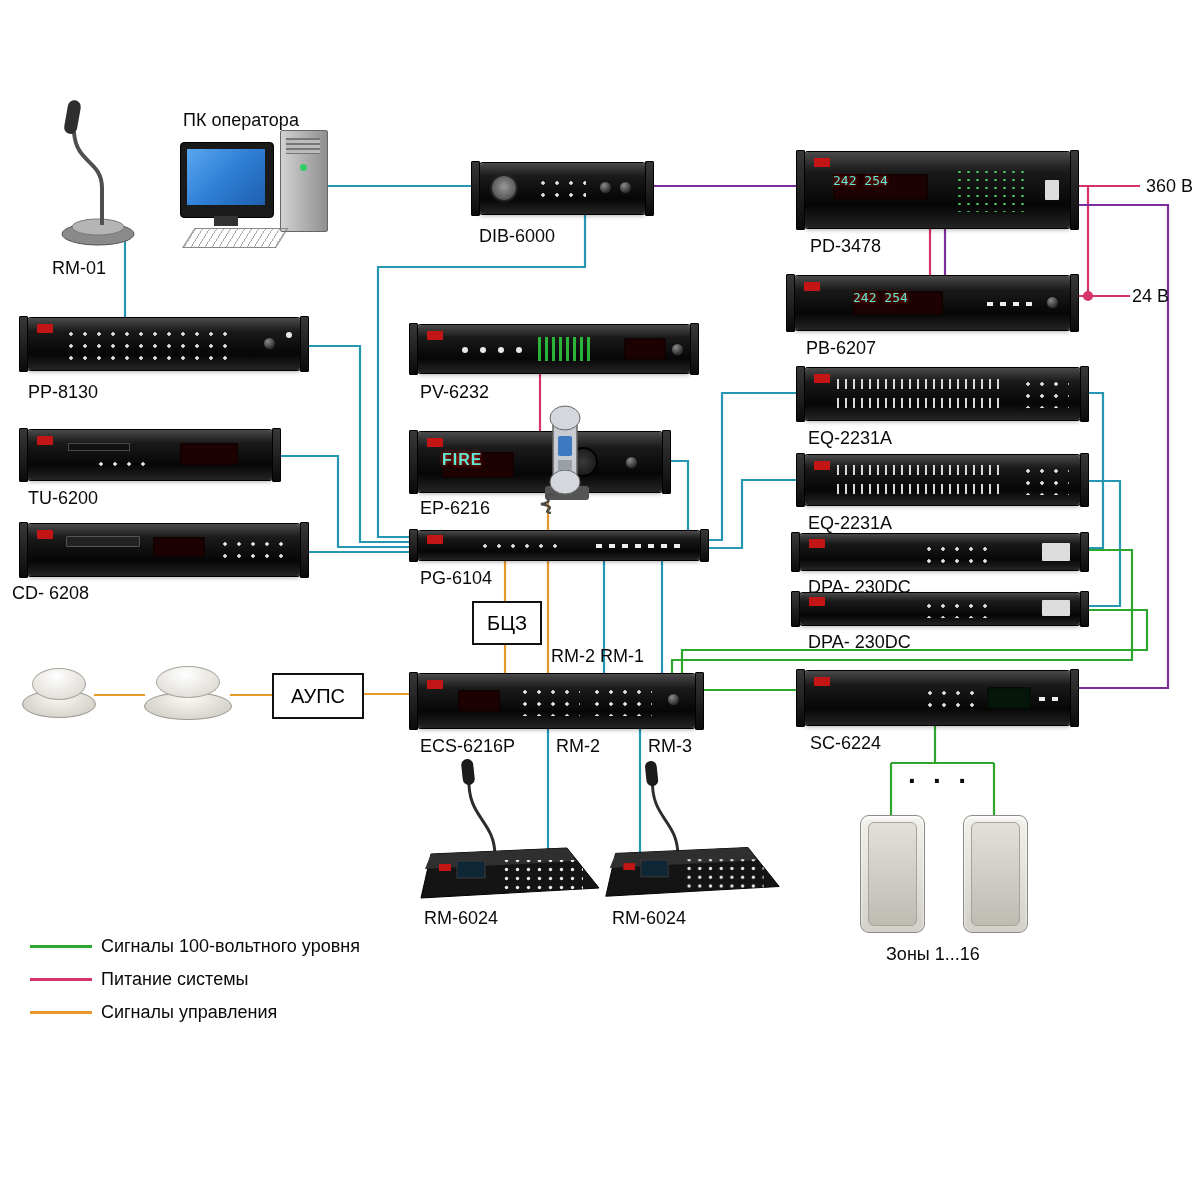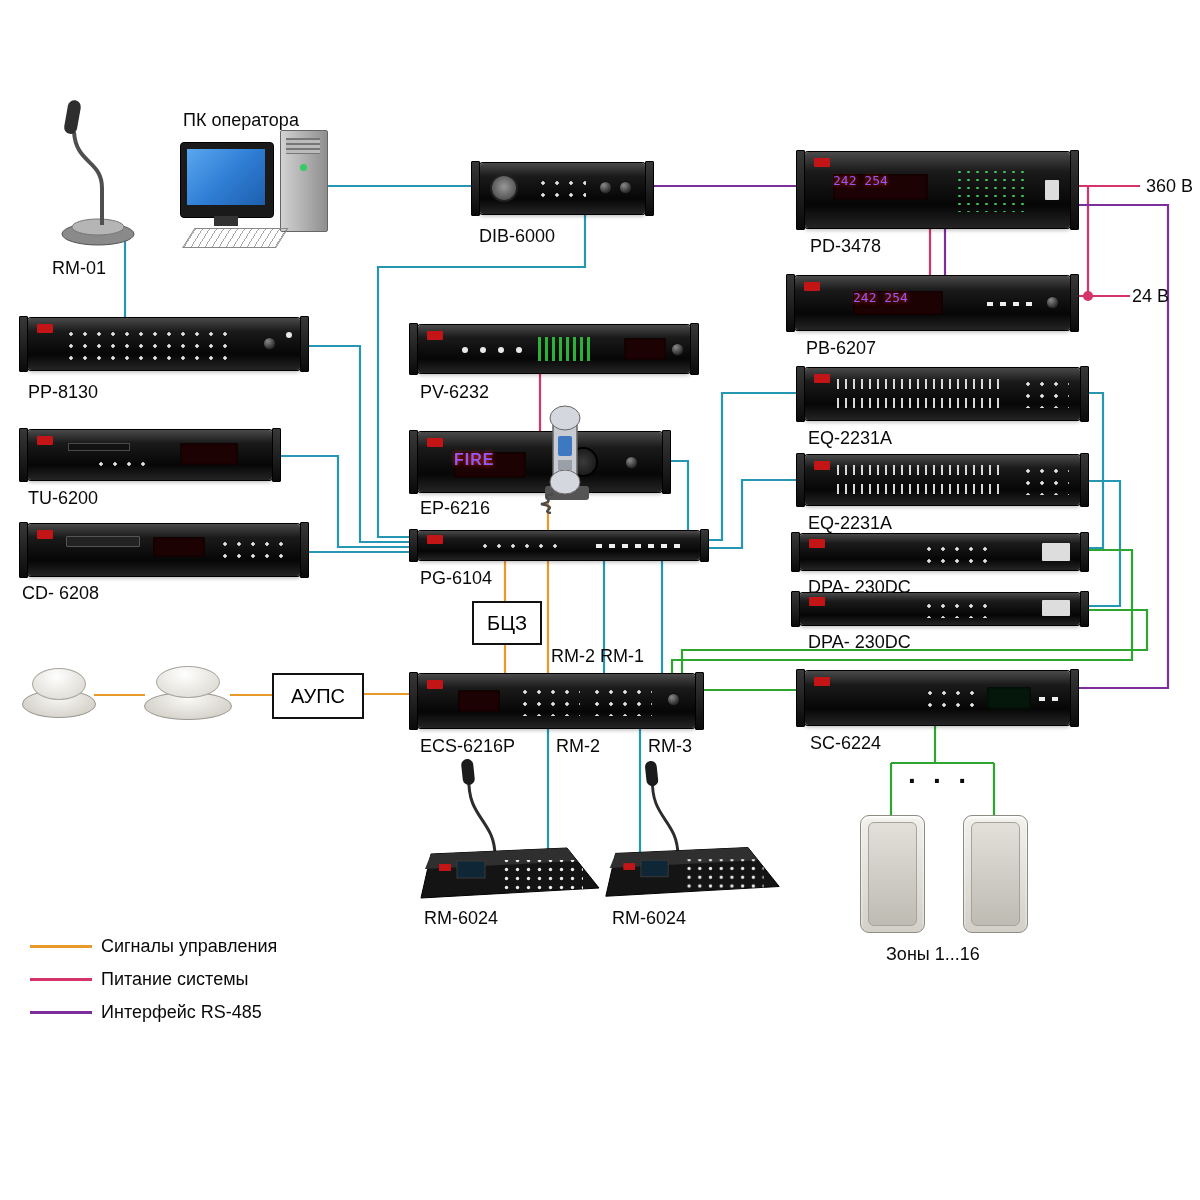--- a/index.html
+++ b/index.html
@@ -21,21 +21,21 @@
   .dev{position:absolute;z-index:2;border-radius:3px;
        background:linear-gradient(180deg,#4a4a4a 0,#1a1a1a 26%,#060606 70%,#242424 100%);
        box-shadow:0 0 0 1px #000,0 2px 4px rgba(0,0,0,.3);}
   .dev::before,.dev::after{content:"";position:absolute;top:-2px;bottom:-2px;width:7px;
        background:linear-gradient(#383838,#0a0a0a);border:1px solid #000;border-radius:1px;}
   .dev::before{left:-9px;}.dev::after{right:-9px;}
   .dev i{position:absolute;display:block;font-style:normal;}
   .chip{left:9px;top:6px;width:16px;height:9px;background:#c31515;border-radius:1px;}
   .grid{background-image:radial-gradient(circle,#e3e3e3 1.5px,rgba(0,0,0,0) 1.9px);background-size:14px 12px;}
   .ticks{background-image:repeating-linear-gradient(90deg,#d9d9d9 0 2px,rgba(0,0,0,0) 2px 8px);}
-  .seg{background:#1c0202;border-radius:2px;color:#8b5cf6;
+  .seg{background:#1c0202;border-radius:2px;color:#5eead4;
        font-family:"DejaVu Sans Mono","Liberation Mono",monospace;font-size:13px;line-height:1;
        display:flex;align-items:center;justify-content:center;
        text-shadow:0 0 4px rgba(255,40,20,.9);box-shadow:inset 0 0 3px #000;}
   .seg.green-scr{background:#04170a;color:#35e06a;text-shadow:0 0 4px rgba(40,220,90,.8);}
   .seg.fire{font-weight:bold;font-size:16px;letter-spacing:1px;font-family:"Liberation Sans",sans-serif;}
   .knob{width:11px;height:11px;border-radius:50%;
         background:radial-gradient(circle at 35% 30%,#8a8a8a,#2d2d2d 70%);box-shadow:0 0 0 1px #111;}
   .dot-w{width:6px;height:6px;border-radius:50%;background:#e8e8e8;}
   .dashes{background-image:repeating-linear-gradient(90deg,#eee 0 6px,rgba(0,0,0,0) 6px 13px);}
   .ledgrid{background-image:radial-gradient(circle,#44e06a 1px,rgba(0,0,0,0) 1.4px);background-size:9px 8px;opacity:.9;}
@@ -191,21 +191,21 @@
 
   <div class="dev" style="left:28px;top:430px;width:244px;height:50px">
     <i class="chip"></i>
     <i class="slot" style="left:40px;top:13px;width:60px;height:6px"></i>
     <i class="grid" style="left:66px;top:28px;width:60px;height:12px"></i>
     <i class="seg" style="left:152px;top:13px;width:58px;height:22px"></i>
   </div>
 
   <div class="dev" style="left:418px;top:432px;width:244px;height:60px">
     <i class="chip"></i>
-    <i class="seg fire" style="left:36px;top:20px;width:72px;height:26px">FIRE</i>
+    <i class="seg fire" style="left:24px;top:20px;width:72px;height:26px">FIRE</i>
     <i class="spk-hole" style="left:152px;top:17px"></i>
     <i class="knob" style="left:208px;top:25px"></i>
   </div>
 
   <svg class="figure phone" style="left:527px;top:402px" width="80" height="112" viewBox="0 0 80 112">
     <rect x="18" y="84" width="44" height="14" rx="3" fill="#555"></rect>
     <rect x="26" y="6" width="24" height="84" rx="11" fill="#c8cbd1" stroke="#666" stroke-width="1.5"></rect>
     <ellipse cx="38" cy="16" rx="15" ry="12" fill="#d4d7dd" stroke="#666"></ellipse>
     <ellipse cx="38" cy="80" rx="15" ry="12" fill="#d4d7dd" stroke="#666"></ellipse>
     <rect x="31" y="34" width="14" height="20" rx="2" fill="#3e78c0"></rect>
@@ -325,42 +325,42 @@
   <div class="lbl" style="left:810px;top:236px">PD-3478</div>
   <div class="lbl" style="left:1146px;top:176px">360 В</div>
   <div class="lbl" style="left:806px;top:338px">PB-6207</div>
   <div class="lbl" style="left:1132px;top:286px">24 В</div>
   <div class="lbl" style="left:28px;top:382px">PP-8130</div>
   <div class="lbl" style="left:420px;top:382px">PV-6232</div>
   <div class="lbl" style="left:28px;top:488px">TU-6200</div>
   <div class="lbl" style="left:420px;top:498px">EP-6216</div>
   <div class="lbl" style="left:808px;top:428px">EQ-2231A</div>
   <div class="lbl" style="left:808px;top:513px">EQ-2231A</div>
-  <div class="lbl" style="left:22px;top:583px">CD- 6208</div>
+  <div class="lbl" style="left:12px;top:583px">CD- 6208</div>
   <div class="lbl" style="left:420px;top:568px">PG-6104</div>
   <div class="lbl" style="left:808px;top:577px">DPA- 230DC</div>
   <div class="lbl" style="left:808px;top:632px">DPA- 230DC</div>
   <div class="lbl" style="left:551px;top:646px">RM-2 RM-1</div>
   <div class="lbl" style="left:420px;top:736px">ECS-6216P</div>
   <div class="lbl" style="left:556px;top:736px">RM-2</div>
   <div class="lbl" style="left:648px;top:736px">RM-3</div>
   <div class="lbl" style="left:810px;top:733px">SC-6224</div>
   <div class="lbl" style="left:424px;top:908px">RM-6024</div>
   <div class="lbl" style="left:612px;top:908px">RM-6024</div>
   <div class="lbl dots" style="left:908px;top:765px">· · ·</div>
   <div class="lbl" style="left:886px;top:944px">Зоны 1...16</div>
 
   <div class="legend">
     <div class="leg-row">
-      <span class="leg-swatch" style="background:var(--lc-control)"></span>
-      <span class="leg-label">Сигналы управления</span>
+      <span class="leg-swatch" style="background:var(--lc-volt100)"></span>
+      <span class="leg-label">Сигналы 100-вольтного уровня</span>
     </div>
     <div class="leg-row">
       <span class="leg-swatch" style="background:var(--lc-power)"></span>
       <span class="leg-label">Питание системы</span>
     </div>
     <div class="leg-row">
-      <span class="leg-swatch" style="background:var(--lc-rs485)"></span>
-      <span class="leg-label">Интерфейс RS-485</span>
+      <span class="leg-swatch" style="background:var(--lc-control)"></span>
+      <span class="leg-label">Сигналы управления</span>
     </div>
   </div>
 
 </div>
 
 </body></html>

